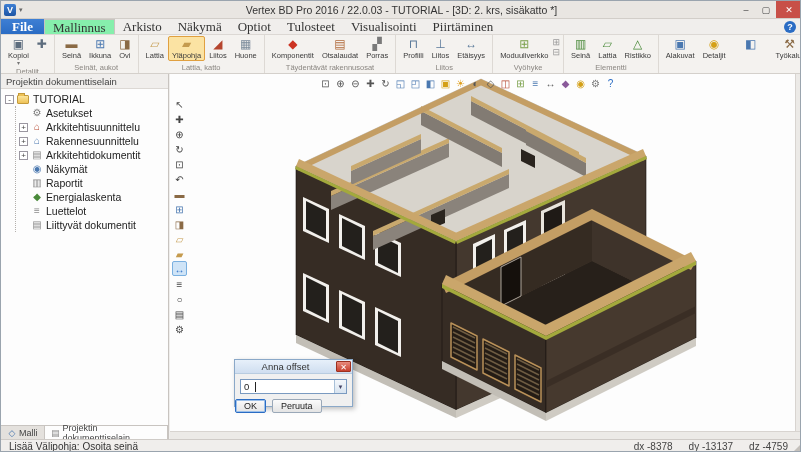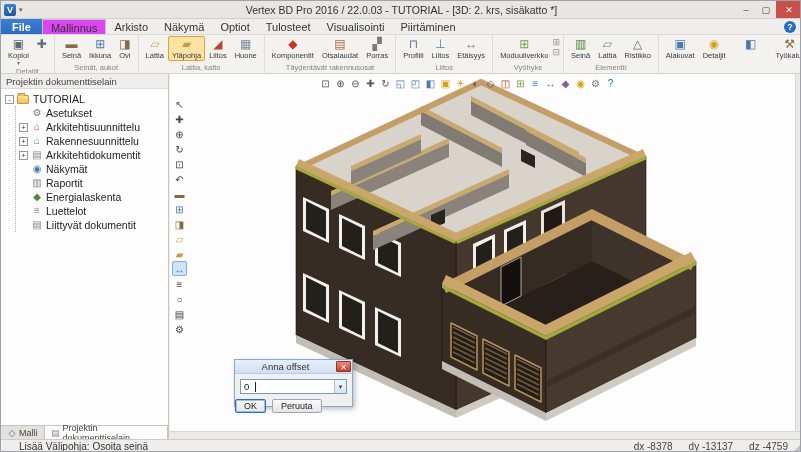--- a/index.html
+++ b/index.html
@@ -14,23 +14,23 @@
     color:#fff;font-size:9px;font-weight:bold;text-align:center;line-height:12px;border-radius:2px;}
   .tb-chev{font-size:7px;color:#666;margin-left:3px;}
   .tb-title{position:absolute;left:0;right:0;text-align:center;font-size:10.5px;color:#333;pointer-events:none;}
   .tb-controls{margin-left:auto;display:flex;height:100%;}
   .wbtn{width:20px;height:100%;display:flex;align-items:center;justify-content:center;
     font-size:9px;color:#444;}
   .wbtn.close{background:#c85048;color:#fff;width:26px;}
   
   .menubar{position:absolute;top:18px;left:0;width:801px;height:16px;background:#f0eeec;
     display:flex;align-items:stretch;border-bottom:1px solid #dcd8d4;}
-  .mitem{padding:1px 8px 0 8px;font-size:11px;color:#333;display:flex;align-items:center;}
+  .mitem{padding:1px 8px 0 8px;font-size:13px;color:#333;display:flex;align-items:center;font-family:Liberation Serif, serif;}
   .mitem.file{background:linear-gradient(#3e7fd4,#2a6cc4);color:#fff;font-weight:bold;padding:1px 11px 0;}
-  .mitem.active{background:#d946ef;border:1px solid #c8c4c0;border-bottom:none;}
+  .mitem.active{background:#86efac;border:1px solid #c8c4c0;border-bottom:none;}
   .help-circle{margin-left:auto;margin-right:6px;align-self:center;width:12px;height:12px;border-radius:50%;
     background:#2a6cc4;color:#fff;font-size:9px;font-weight:bold;text-align:center;line-height:12px;}
   
   .ribbon{position:absolute;top:34px;left:0;width:801px;height:39px;background:#f4f2ef;
     display:flex;align-items:stretch;border-bottom:1px solid #d4d0cb;overflow:hidden;}
   .rgroup{display:flex;flex-direction:column;border-right:1px solid #ddd9d4;padding:1px 3px 0 3px;}
   .rbuttons{display:flex;align-items:flex-start;flex:1;}
   .rglabel{font-size:7.5px;color:#8a8681;text-align:center;line-height:9px;white-space:nowrap;padding-bottom:1px;}
   .rbtn{display:flex;flex-direction:column;align-items:center;padding:1px 3px 0;border:1px solid transparent;border-radius:2px;}
   .rbtn .ricon{font-size:12px;line-height:13px;height:13px;}
@@ -83,21 +83,21 @@
   .caret{width:1px;height:10px;background:#222;margin-left:6px;}
   .combo .arrowbox{margin-left:auto;width:12px;height:100%;background:linear-gradient(#f4f7fb,#d8e4f0);
     border-left:1px solid #a8c0d8;font-size:6px;color:#446;display:flex;align-items:center;justify-content:center;}
   .dlg-buttons{display:flex;gap:6px;margin-top:5px;}
   .dbtn{height:14px;padding:0 8px;background:linear-gradient(#fbfbfb,#e4e4e4);border:1px solid #9aa8b8;
     border-radius:2px;font-size:9px;line-height:12px;color:#222;}
   .dbtn.default{border-color:#2a6cc4;box-shadow:0 0 0 1px #9cc0ea inset;}
   
   .statusbar{position:absolute;top:438px;left:0;width:801px;height:14px;background:#f0eeec;
     border-top:1px solid #cfcbc7;display:flex;align-items:center;font-size:10px;color:#333;}
-  .sb-msg{padding-left:18px;}
+  .sb-msg{padding-left:8px;}
   .sb-coords{margin-left:auto;display:flex;gap:16px;margin-right:14px;color:#444;}
   .sb-grip{position:absolute;right:1px;bottom:1px;width:0;height:0;
     border-left:8px solid transparent;border-bottom:8px solid #c4c0bb;}
 </style>
 </head>
 <body>
 
 <div class="window">
 
   <div class="titlebar">

